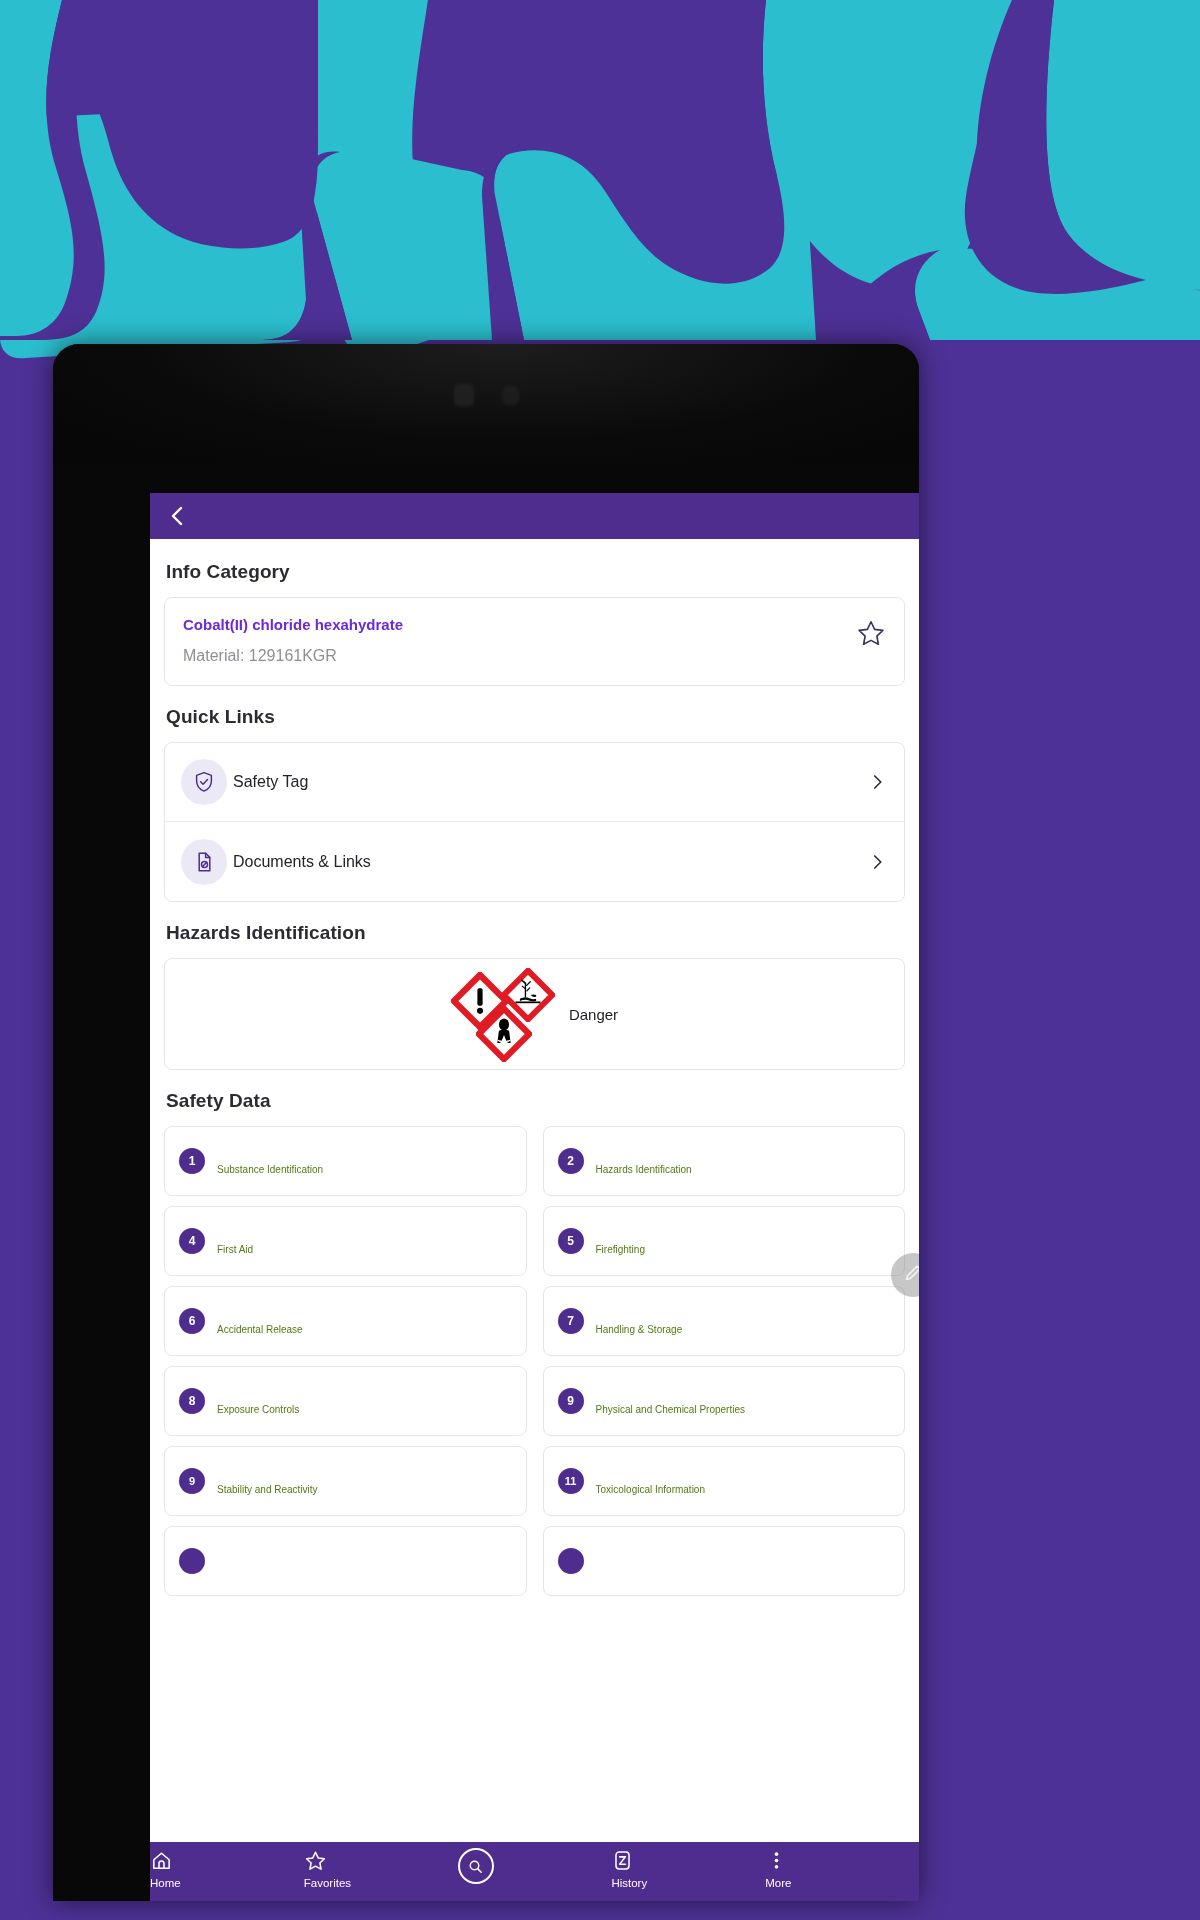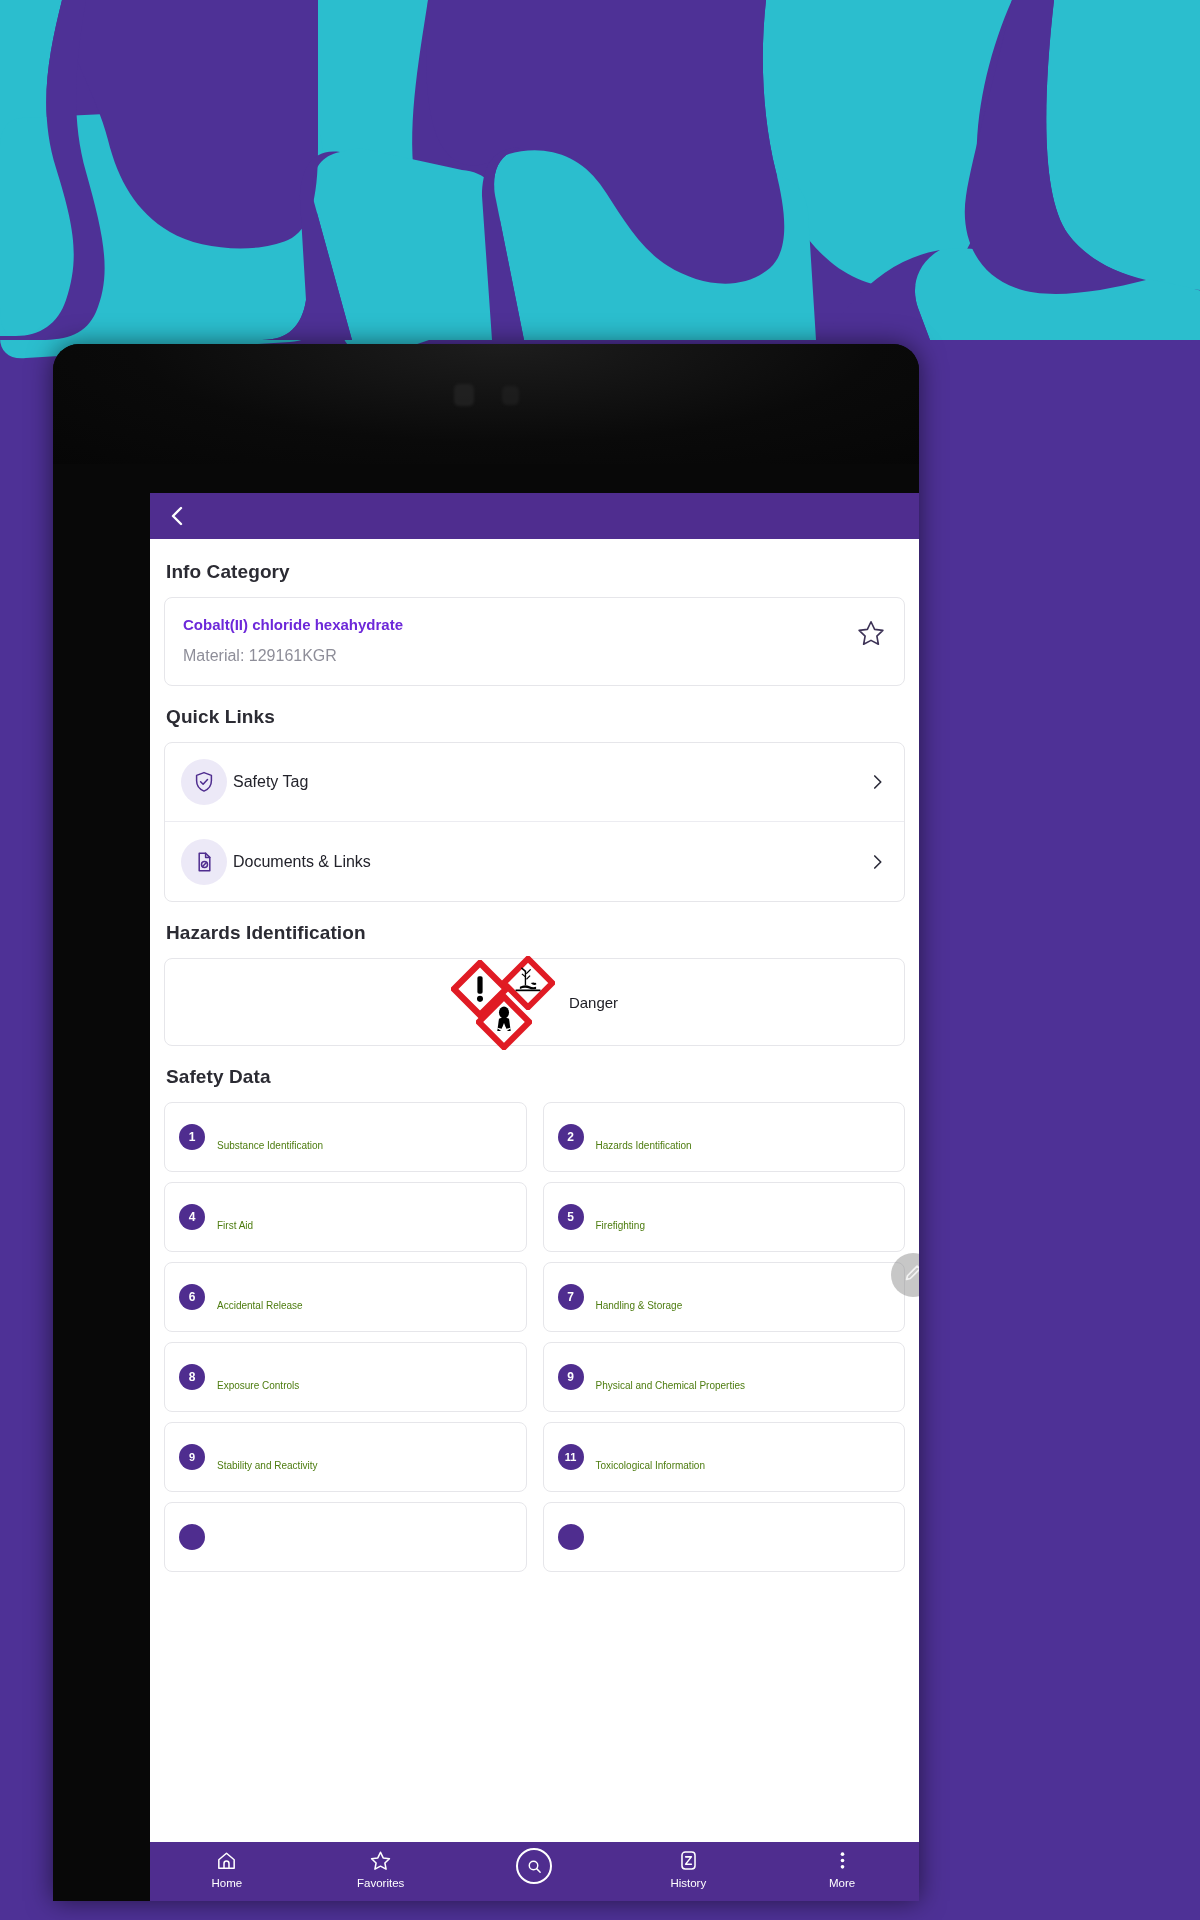--- a/index.html
+++ b/index.html
@@ -87,21 +87,21 @@
     width: 46px; height: 46px; border-radius: 50%;
     background: #ece9f7; display: flex; align-items: center; justify-content: center;
     flex: 0 0 auto;
   }
   .q-label { font-size: 16px; color: #23232b; margin-left: 6px; flex: 1; }
   .q-chev { width: 18px; height: 18px; flex: 0 0 auto; }
 
   
   .hazard-card {
     border: 1px solid #e6e6ea; border-radius: 8px; background: #fff;
-    height: 88px; display: flex; align-items: center; justify-content: center;
+    height: 112px; display: flex; align-items: center; justify-content: center;
   }
   .hazard-inner { display: flex; align-items: center; }
   .pictos { position: relative; width: 112px; height: 96px; }
   .pictos svg { position: absolute; }
   .danger-word { font-size: 15px; color: #1d1d24; margin-left: 6px; }
 
   
   .grid { display: grid; grid-template-columns: 1fr 1fr; gap: 10px 16px; }
   .sd-card {
     border: 1px solid #e6e6ea; border-radius: 8px; background: #fff;
@@ -127,21 +127,21 @@
 
   
   .bottom-nav {
     position: absolute; left: 0; bottom: 0;
     width: 769px; height: 59px; background: #4F2D8F;
     display: flex; align-items: flex-start; justify-content: space-around;
     padding-top: 7px;
   }
   .nav-item {
     width: 20%; display: flex; flex-direction: column;
-    align-items: center; gap: 1px; color: #fff;
+    align-items: flex-start; gap: 1px; color: #fff;
   }
   .nav-label { font-size: 11.5px; color: #fff; }
   .nav-search-circle {
     width: 36px; height: 36px; border-radius: 50%;
     border: 2px solid #fff; display: flex; align-items: center; justify-content: center;
     margin-top: -1px;
   }
 </style>
 </head>
 <body>

